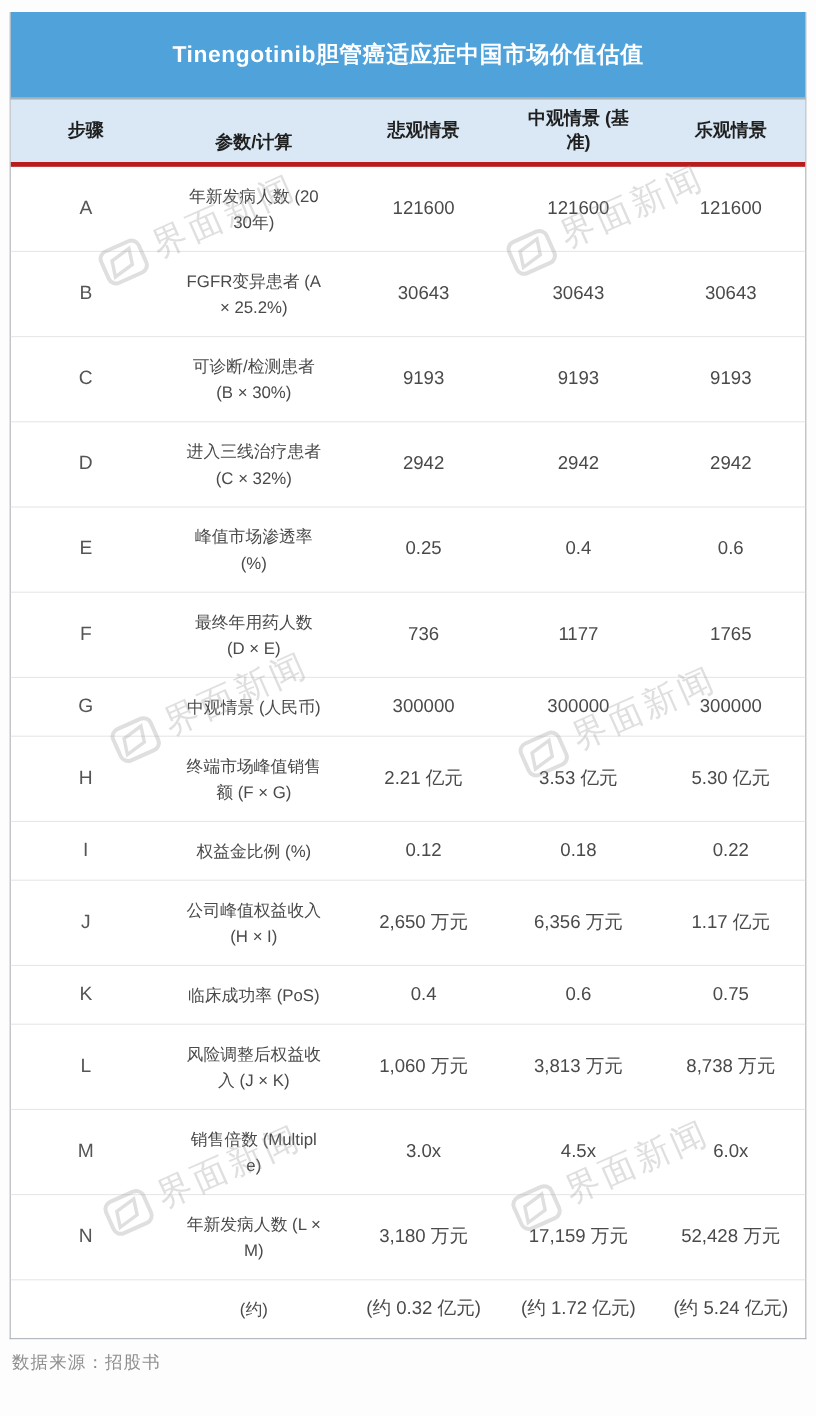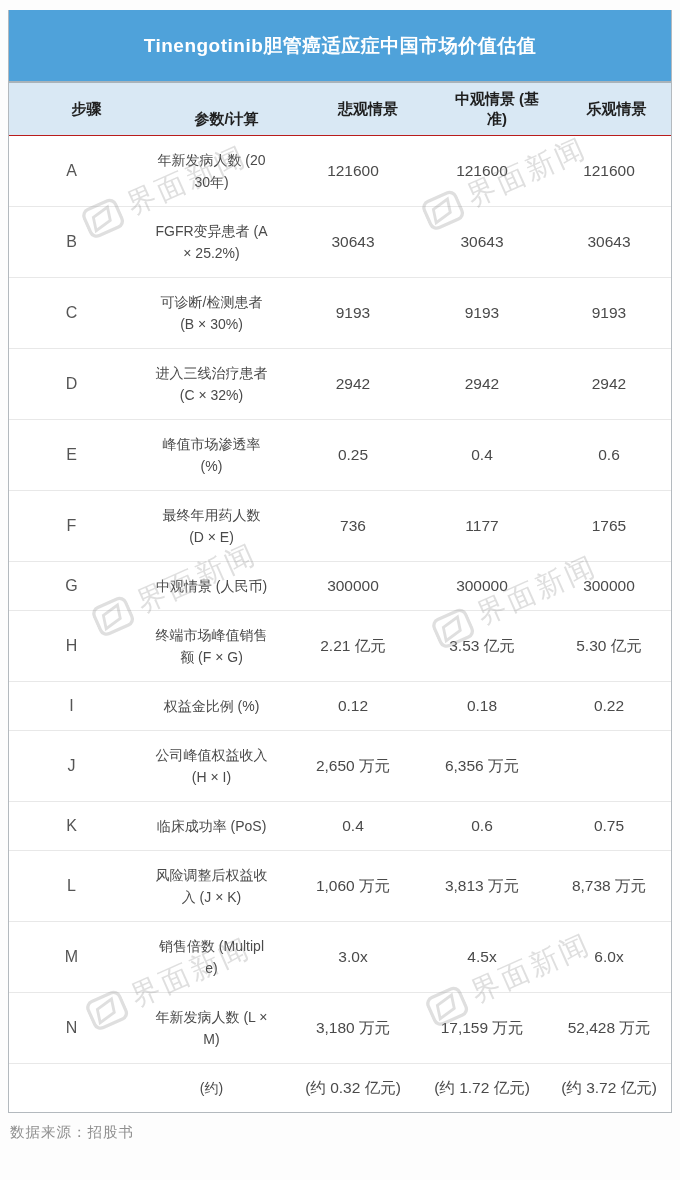--- a/index.html
+++ b/index.html
@@ -28,22 +28,21 @@
     font-weight: bold;
     font-size: 19px;
     text-align: center;
     padding: 23px 12px 22px 12px;
     letter-spacing: 0.5px;
     border-bottom: 2px solid #a9b3ba;
   }
   .header-row {
     display: flex;
     background: var(--header-bg, #D9E8F4);
-    border-bottom: 1px solid #b91c1c;
-    padding-left: 15px;
+    border-bottom: 4px solid #b91c1c;
   }
   .header-row .cell {
     font-weight: bold;
     color: #1f1f1f;
     font-size: 15px;
     min-height: 50px;
     padding: 6px 2px;
   }
   .hwrap {
     display: inline-block;
@@ -235,20 +234,21 @@
     <div class="cell c5 val">0.22</div>
   </div>
 
   <div class="row">
     <div class="cell c1 step">J</div>
     <div class="cell c2">
       <span class="param-inner">公司峰值权益收入 (H × I)</span>
     </div>
     <div class="cell c3 val">2,650 万元</div>
     <div class="cell c4 val">6,356 万元</div>
+    <div class="cell c5 val">1.17 亿元</div>
   </div>
 
   <div class="row">
     <div class="cell c1 step">K</div>
     <div class="cell c2">
       <span class="param-inner">临床成功率 (PoS)</span>
     </div>
     <div class="cell c3 val">0.4</div>
     <div class="cell c4 val">0.6</div>
     <div class="cell c5 val">0.75</div>
@@ -284,21 +284,21 @@
     <div class="cell c5 val">52,428 万元</div>
   </div>
 
   <div class="row">
     <div class="cell c1 step"></div>
     <div class="cell c2">
       <span class="param-inner">(约)</span>
     </div>
     <div class="cell c3 val">(约 0.32 亿元)</div>
     <div class="cell c4 val">(约 1.72 亿元)</div>
-    <div class="cell c5 val">(约 3.72 亿元)</div>
+    <div class="cell c5 val">(约 5.24 亿元)</div>
   </div>
 </div>
 
   </div>
 
   <div class="source">数据来源：招股书</div>
 
   <div class="wm-layer">
     <div class="wm wm1">
       <svg class="wm-icon" viewBox="0 0 40 34" fill="none" stroke="currentColor">

